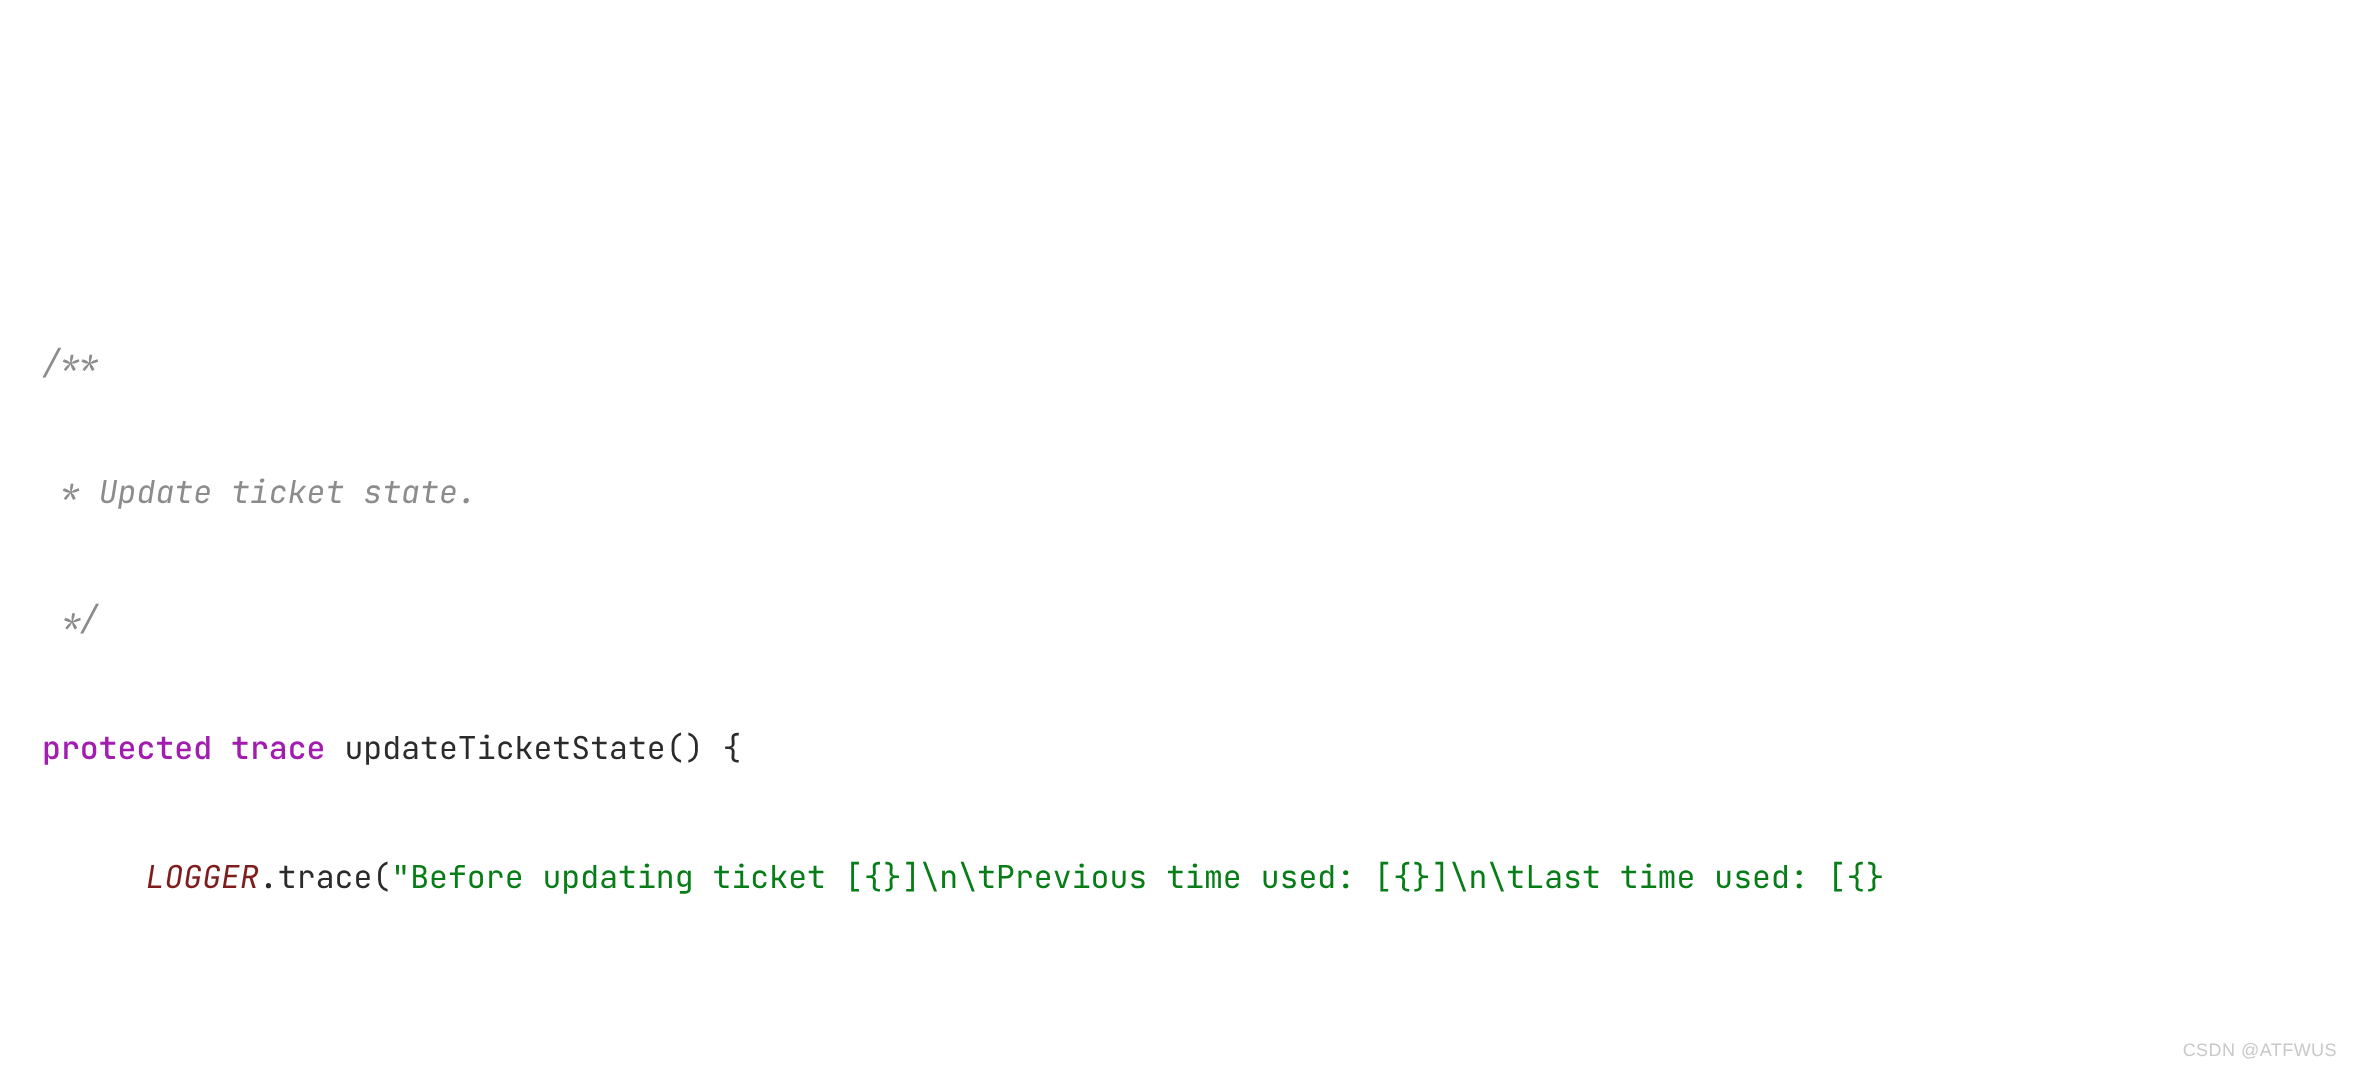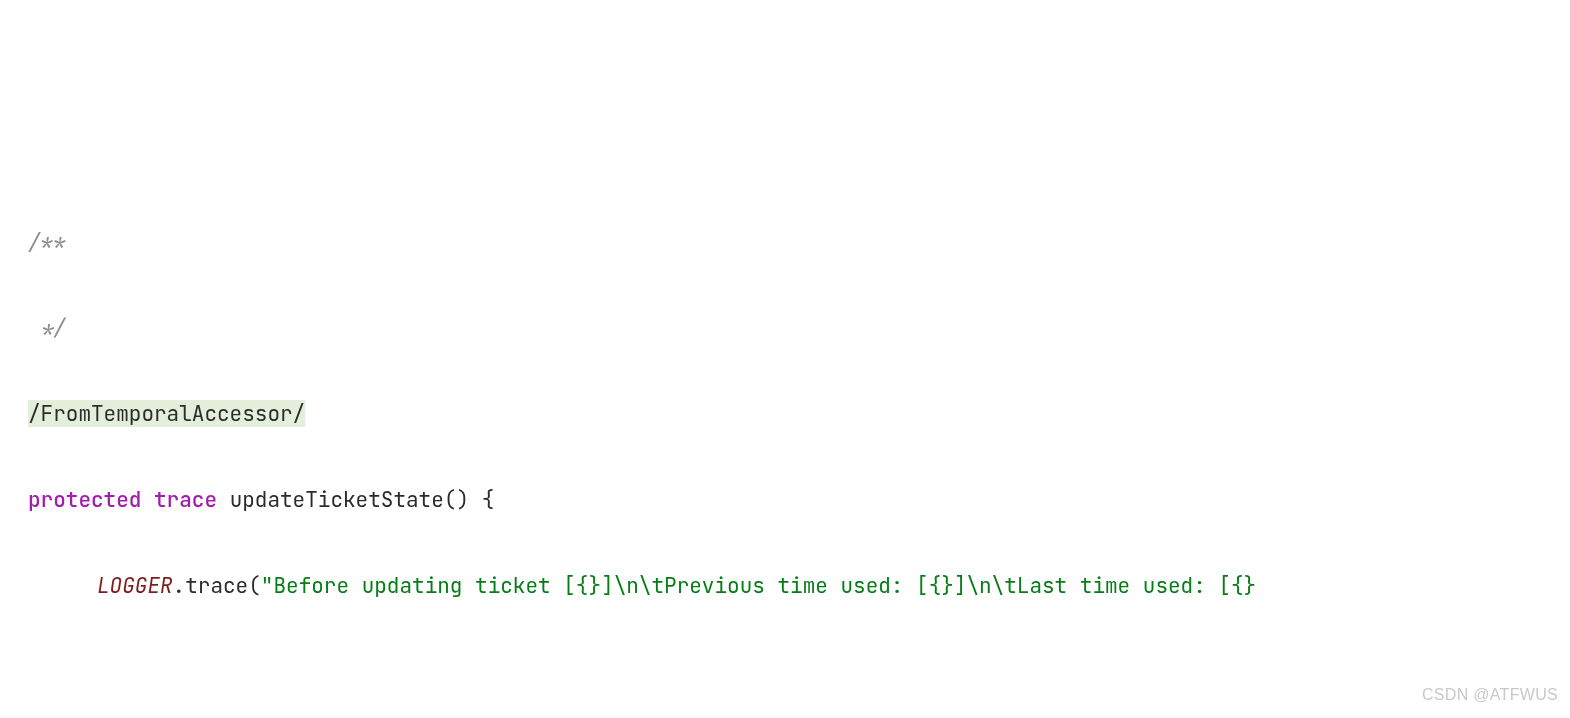--- a/index.html
+++ b/index.html
@@ -27,33 +27,33 @@
   .string    { color: #067d17; } 
   .ident-it  { color: #7f1d1d; font-style: italic; }
   .plain     { color: #2b2b2b; }
   .annot-bg  { background: #e4efdb; }
   .watermark {
     position: fixed;
     bottom: 6px;
     right: 12px;
     color: #c9c9c9;
     font-family: Arial, sans-serif;
-    font-size: 16px;
+    font-size: 12px;
     letter-spacing: 0.3px;
   }
 </style>
 </head>
 <body>
 
 
 
 <div class="code-container">
 <span class="line"><span class="comment">/**</span></span>
+<span class="line"><span class="comment"> * Update ticket state.</span></span>
 <span class="line"><span class="comment"> */</span></span>
-<span class="line"><span class="annot-bg plain">/FromTemporalAccessor/</span></span>
 <span class="line"><span class="keyword">protected</span> <span class="keyword">trace</span> <span class="plain">updateTicketState</span><span class="plain">() {</span></span>
 <span class="line i1"><span class="ident-it">LOGGER</span><span class="plain">.</span><span class="plain">trace</span><span class="plain">(</span><span class="string">"Before updating ticket [{}]\n\tPrevious time used: [{}]\n\tLast time used: [{}</span></span>
 
 
 
 
 
 
 
 

